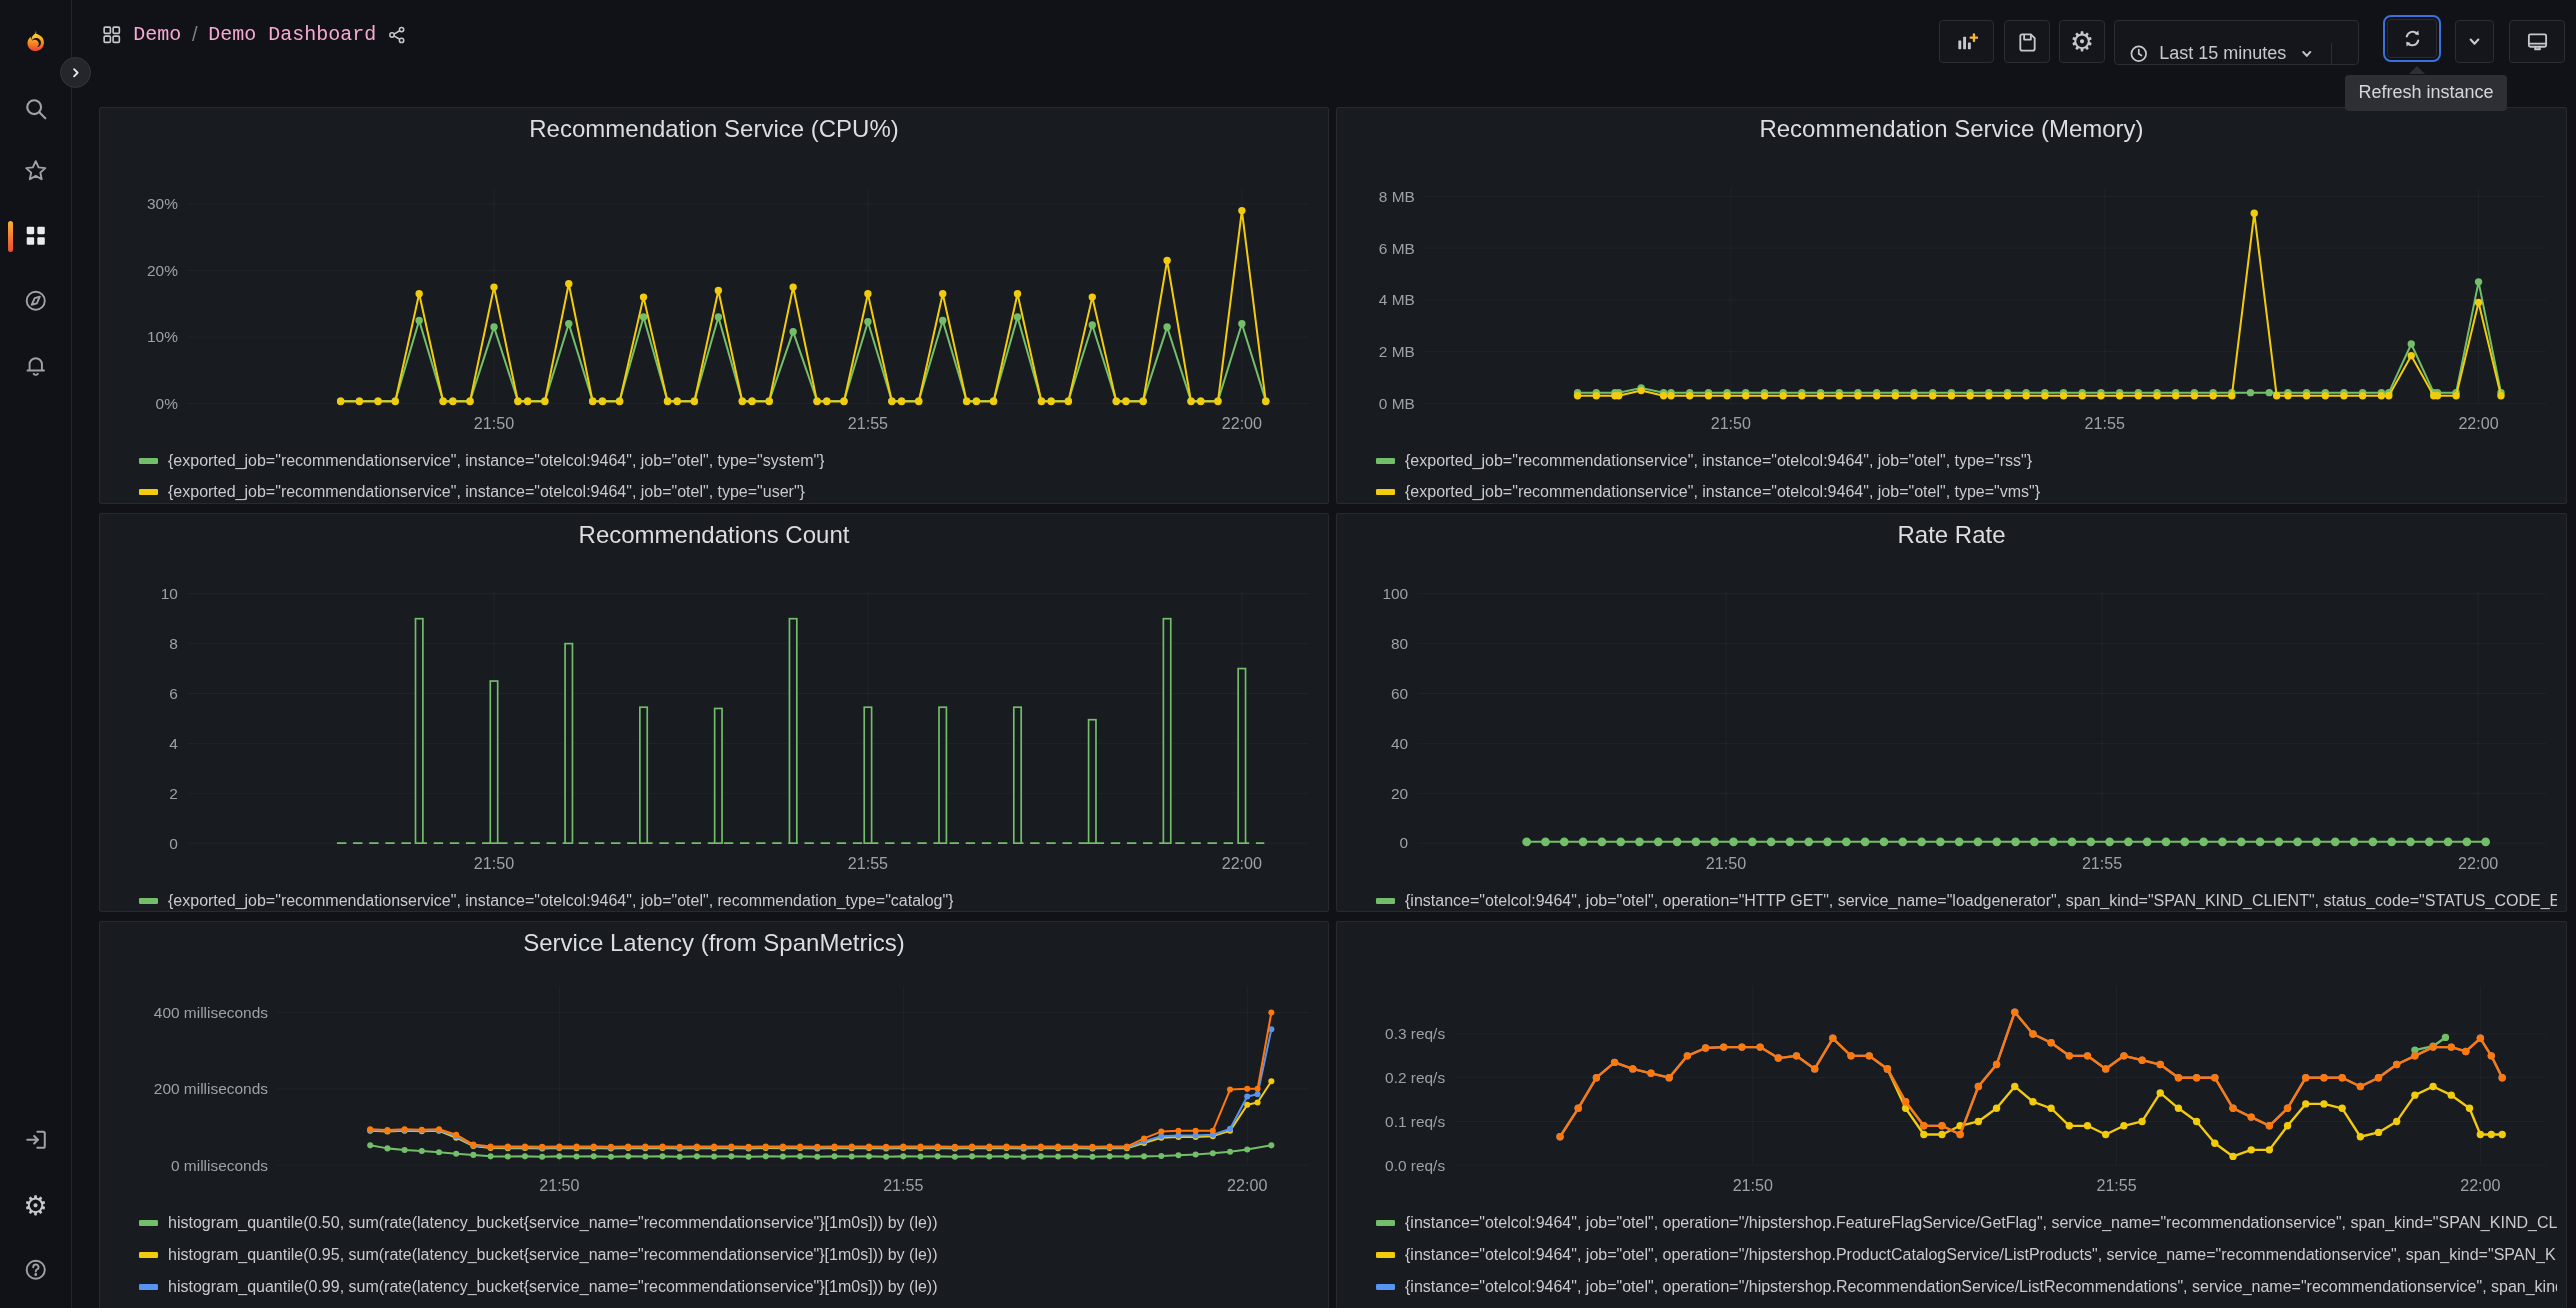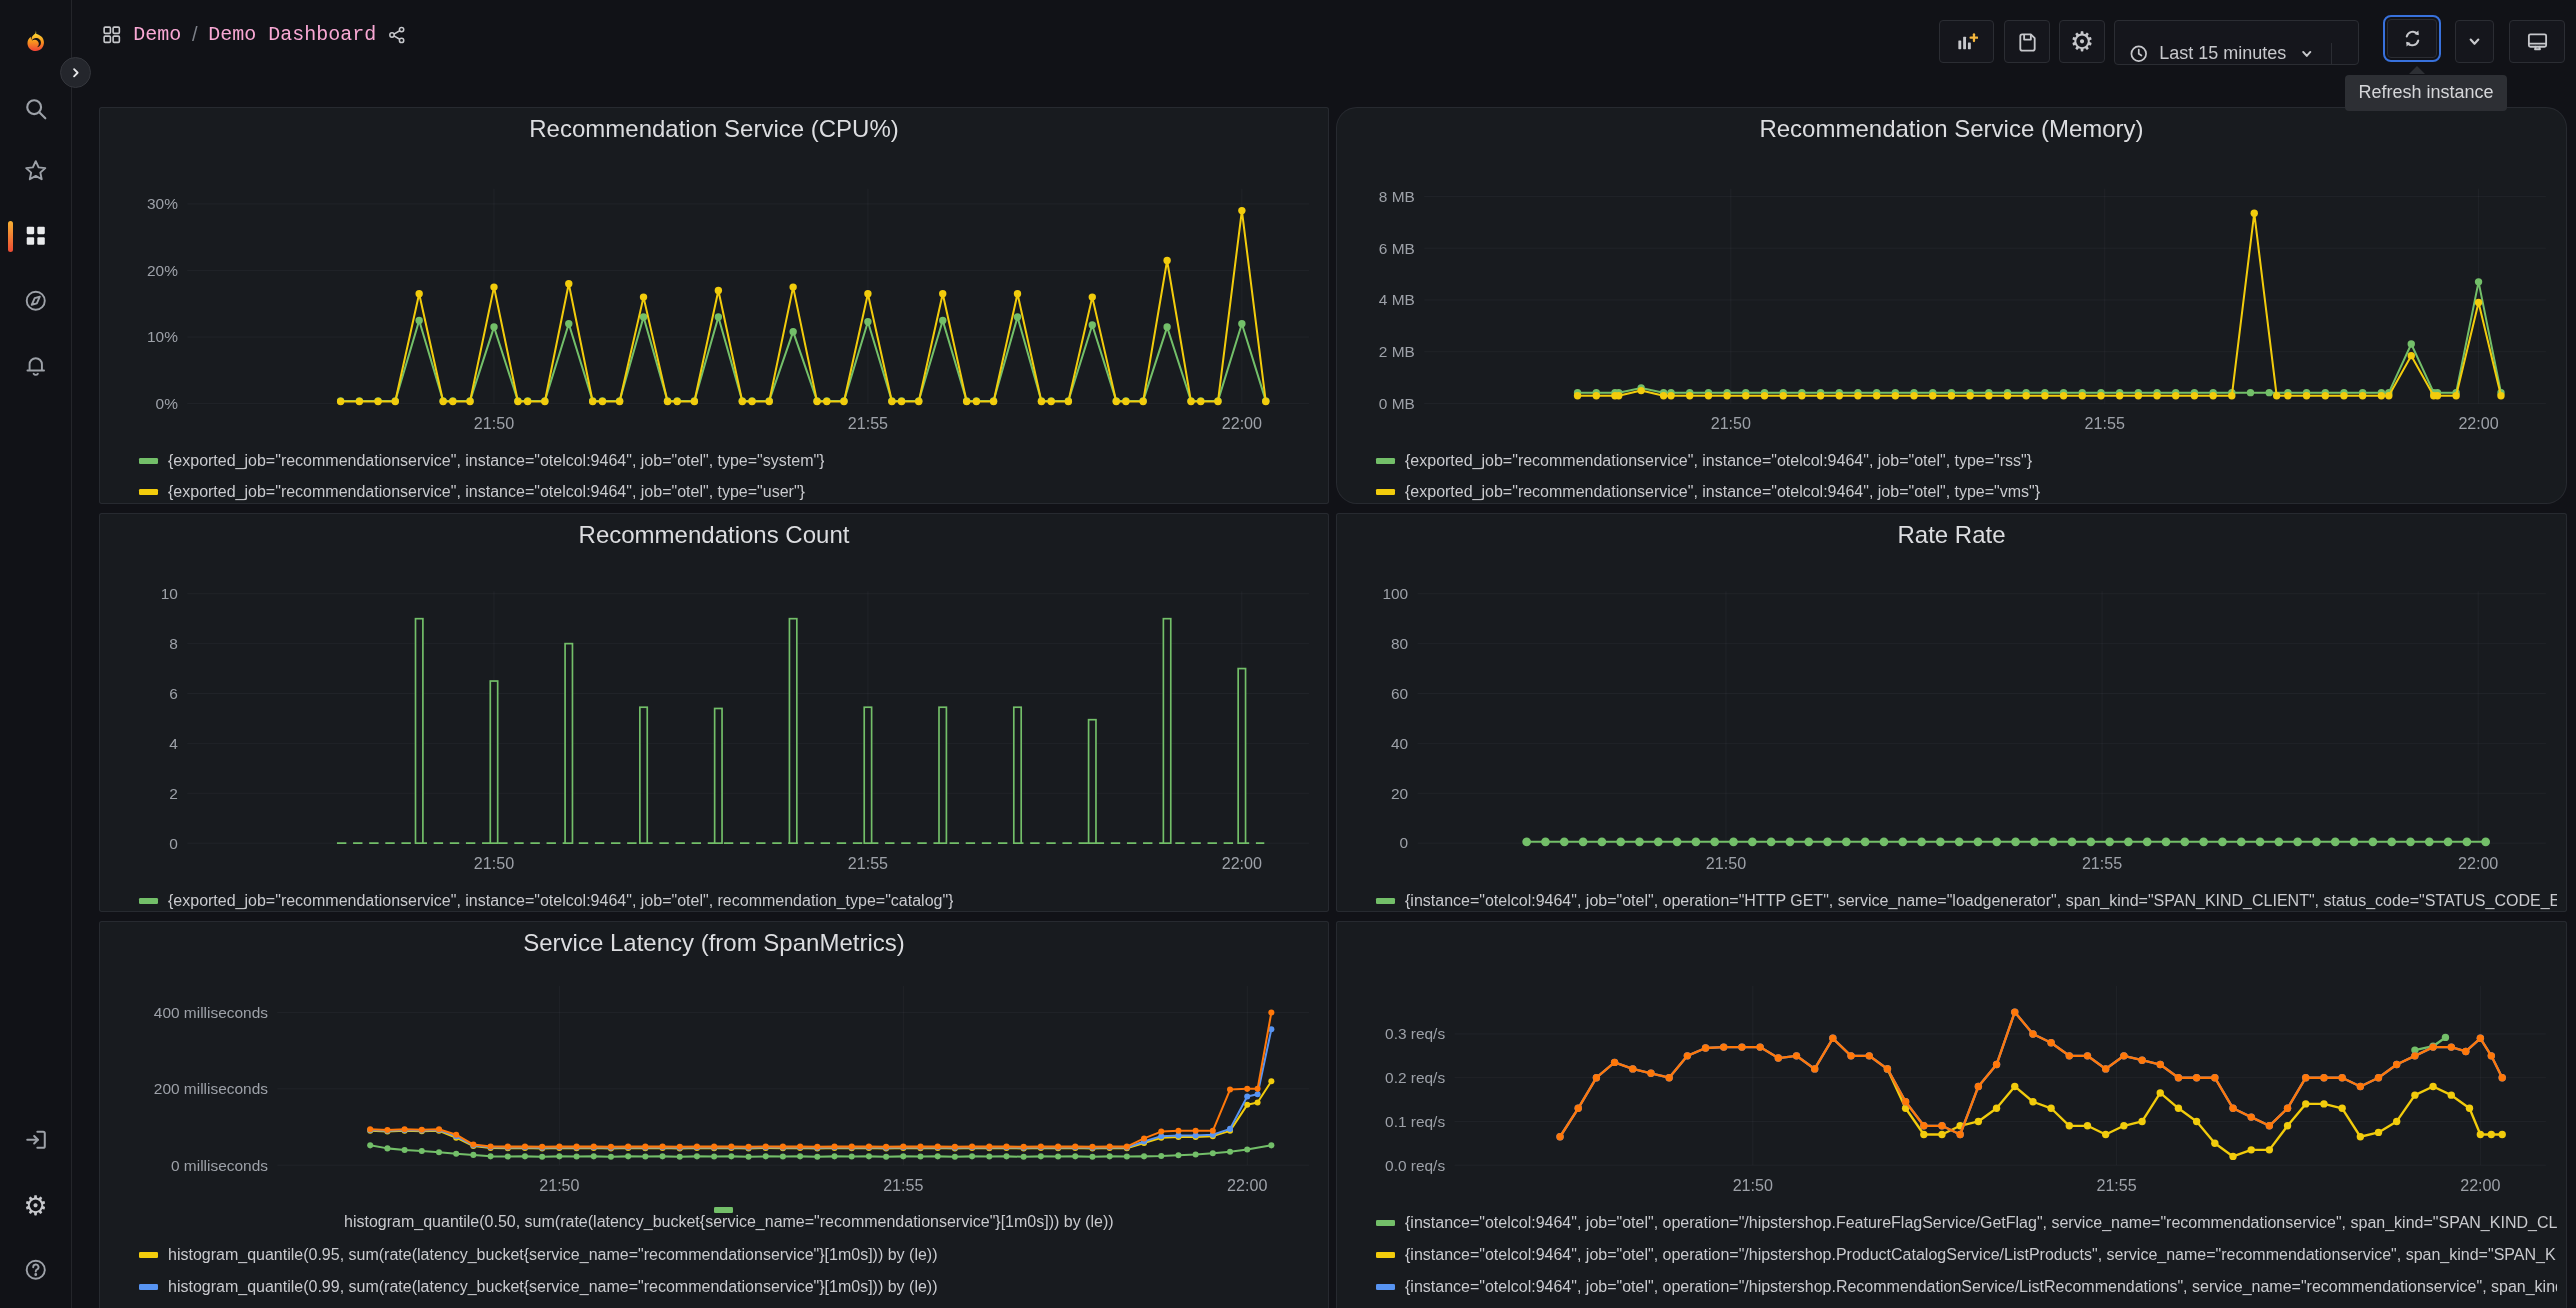--- a/index.html
+++ b/index.html
@@ -343,21 +343,21 @@
       <div class="legend-row" style="height: 31px;">
         <span class="swatch" style="background: rgb(115, 191, 105);"></span>
         <span class="legend-text">{exported_job="recommendationservice", instance="otelcol:9464", job="otel", type="system"}</span>
       </div>
       <div class="legend-row" style="height: 31px;">
         <span class="swatch" style="background: rgb(242, 204, 12);"></span>
         <span class="legend-text">{exported_job="recommendationservice", instance="otelcol:9464", job="otel", type="user"}</span>
       </div>
     </div>
 </section>
-<section class="panel" style="left: 1336px; top: 107px; width: 1229px; height: 395px; border-radius: 21px;">
+<section class="panel" style="left: 1336px; top: 107px; width: 1229px; height: 395px;">
   <h2 class="panel-title">Recommendation Service (Memory)</h2>
   <svg class="plot" width="1229" height="395" viewBox="0 0 1830 588">
       <line x1="586.4666666666667" y1="120" x2="586.4666666666667" y2="440" stroke="rgba(204,204,220,0.08)" stroke-width="1"></line>
       <line x1="1143.1333333333332" y1="120" x2="1143.1333333333332" y2="440" stroke="rgba(204,204,220,0.08)" stroke-width="1"></line>
       <line x1="1699.8" y1="120" x2="1699.8" y2="440" stroke="rgba(204,204,220,0.08)" stroke-width="1"></line>
       <line x1="130" y1="440" x2="1800" y2="440" stroke="rgba(204,204,220,0.08)" stroke-width="1"></line>
       <text x="116" y="448" fill="#9DA1A8" font-size="23" text-anchor="end">0 MB</text>
       <line x1="130" y1="362.89156626506025" x2="1800" y2="362.89156626506025" stroke="rgba(204,204,220,0.08)" stroke-width="1"></line>
       <text x="116" y="370.89156626506025" fill="#9DA1A8" font-size="23" text-anchor="end">2 MB</text>
       <line x1="130" y1="285.7831325301205" x2="1800" y2="285.7831325301205" stroke="rgba(204,204,220,0.08)" stroke-width="1"></line>
@@ -858,21 +858,21 @@
         <circle cx="1605.4" cy="310.9" r="4.5" fill="#FF780A"></circle>
         <circle cx="1631.0" cy="310.9" r="4.5" fill="#FF780A"></circle>
         <circle cx="1656.6" cy="310.9" r="4.5" fill="#FF780A"></circle>
         <circle cx="1682.2" cy="249.5" r="4.5" fill="#FF780A"></circle>
         <circle cx="1707.8" cy="248.4" r="4.5" fill="#FF780A"></circle>
         <circle cx="1723.2" cy="248.4" r="4.5" fill="#FF780A"></circle>
         <circle cx="1743.7" cy="134.8" r="4.5" fill="#FF780A"></circle>
       </g>
     </svg>
   <div class="legend" style="top: 285px;">
-      <div class="legend-row" style="height: 32px; flex-direction: column;">
+      <div class="legend-row" style="height: 32px;">
         <span class="swatch" style="background: rgb(115, 191, 105);"></span>
         <span class="legend-text">histogram_quantile(0.50, sum(rate(latency_bucket{service_name="recommendationservice"}[1m0s])) by (le))</span>
       </div>
       <div class="legend-row" style="height: 32px;">
         <span class="swatch" style="background: rgb(242, 204, 12);"></span>
         <span class="legend-text">histogram_quantile(0.95, sum(rate(latency_bucket{service_name="recommendationservice"}[1m0s])) by (le))</span>
       </div>
       <div class="legend-row" style="height: 32px;">
         <span class="swatch" style="background: rgb(87, 148, 242);"></span>
         <span class="legend-text">histogram_quantile(0.99, sum(rate(latency_bucket{service_name="recommendationservice"}[1m0s])) by (le))</span>

